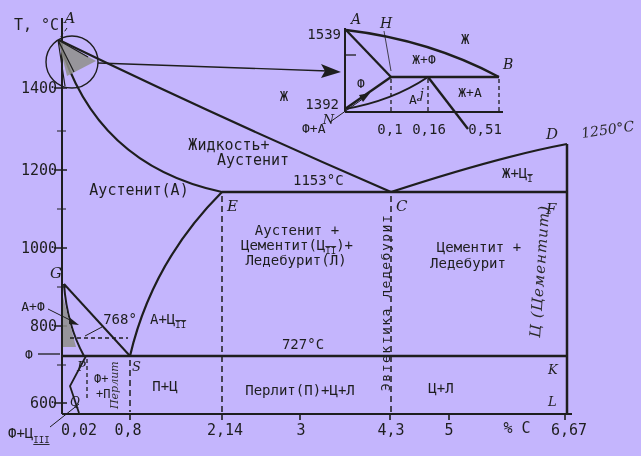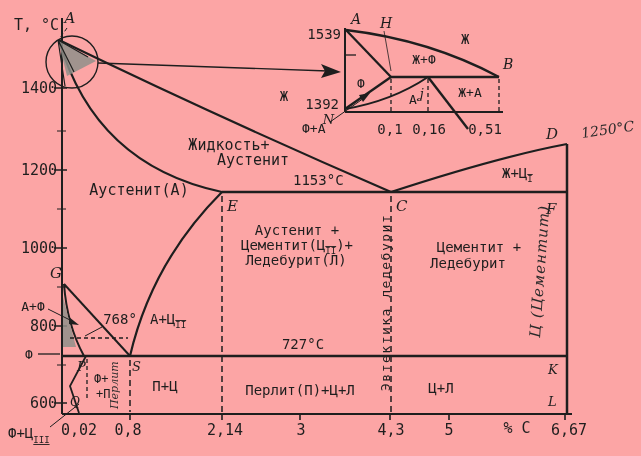--- a/index.html
+++ b/index.html
@@ -1,16 +1,16 @@
 <!DOCTYPE html>
 <html><head>
 <meta charset="utf-8">
 <style>
   html,body{margin:0;padding:0;background:#cfcdc8;}
-  .wrap{width:641px;height:456px;background:#fca5a5;position:relative;overflow:hidden;
+  .wrap{width:641px;height:456px;background:#c4b5fd;position:relative;overflow:hidden;
         font-family:"DejaVu Sans Mono", monospace;}
   svg{position:absolute;left:0;top:0;}
   .ink{stroke:#1e1e1e;fill:none;}
   .txt{fill:#1e1e1e;font-family:"DejaVu Sans Mono", monospace;}
   .pt{fill:#1e1e1e;font-family:"DejaVu Serif", serif;font-style:italic;}
   .hand{fill:#2a2a2a;font-family:"DejaVu Serif", serif;font-style:italic;}
   .shade{fill:#8f8f8a;stroke:none;opacity:.85;}
   .arrow{fill:#1e1e1e;stroke:none;}
   .dash{stroke-dasharray:6 4;}
   .dash2{stroke-dasharray:4 3;}

